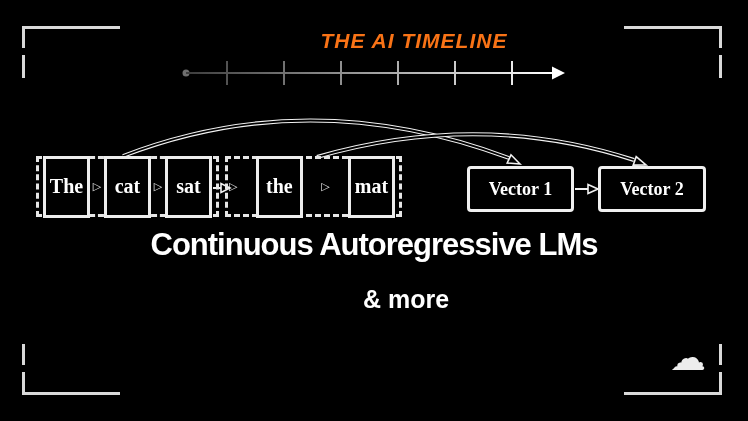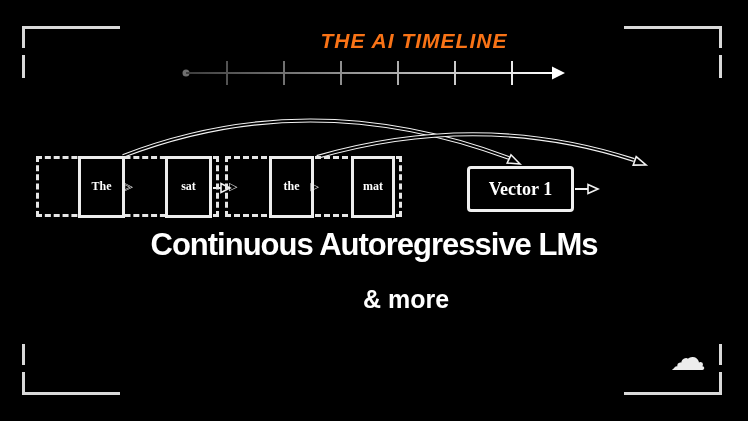--- a/index.html
+++ b/index.html
@@ -27,21 +27,21 @@
 
   .overlay{position:absolute;left:0;top:0;pointer-events:none;}
 
   
   .chunk{position:absolute;display:flex;align-items:center;justify-content:space-between;
          border:3px dashed #e6e6e6;box-sizing:border-box;padding:0 4px;background:transparent;}
   .chunk1{left:36px;top:156px;width:183px;height:61px;}
   .chunk2{left:225px;top:156px;width:177px;height:61px;}
   .token{width:47px;height:62px;display:flex;align-items:center;justify-content:center;
          border:3px solid #ededed;box-sizing:border-box;background:#000;color:#fff;
-         font-family:"Liberation Serif",serif;font-weight:700;font-size:12px;margin-left:35px;}
+         font-family:"Liberation Serif",serif;font-weight:700;font-size:20px;}
   .tok-arrow{color:#efefef;font-size:11px;line-height:1;margin:0 -3px;}
 
   
   .vector{position:absolute;display:flex;align-items:center;justify-content:center;
           border:3px solid #f0f0f0;border-radius:4px;box-sizing:border-box;background:#000;
           color:#fff;font-family:"Liberation Serif",serif;font-weight:700;font-size:18px;}
   .vector1{left:467px;top:166px;width:107px;height:46px;}
   .vector2{left:598px;top:166px;width:108px;height:46px;}
 
   .main-title{position:absolute;top:227px;left:0;width:100%;text-align:center;color:#ffffff;
@@ -106,31 +106,33 @@
     <line class="small-line" x1="213" y1="188" x2="222" y2="188"></line>
     <polygon class="head" points="230,188 221,183.5 221,192.5"></polygon>
 
     <line class="small-line" x1="575" y1="189" x2="589" y2="189"></line>
     <polygon class="head" points="598,189 588,184.5 588,193.5"></polygon>
   </svg>
 
   <div class="chunk chunk1">
     <div class="token">The</div>
     <span class="tok-arrow">▷</span>
+    <div class="token">cat</div>
     <span class="tok-arrow">▷</span>
     <div class="token">sat</div>
   </div>
 
   <div class="chunk chunk2">
     <span class="tok-arrow">▷</span>
     <div class="token">the</div>
     <span class="tok-arrow">▷</span>
     <div class="token">mat</div>
   </div>
 
   <div class="vector vector1">Vector 1</div>
+  <div class="vector vector2">Vector 2</div>
 
   <div class="main-title">Continuous Autoregressive LMs</div>
   <div class="sub-title">&amp; more</div>
 
   <div class="cloud">☁</div>
 
 </div>
 
 </body></html>

